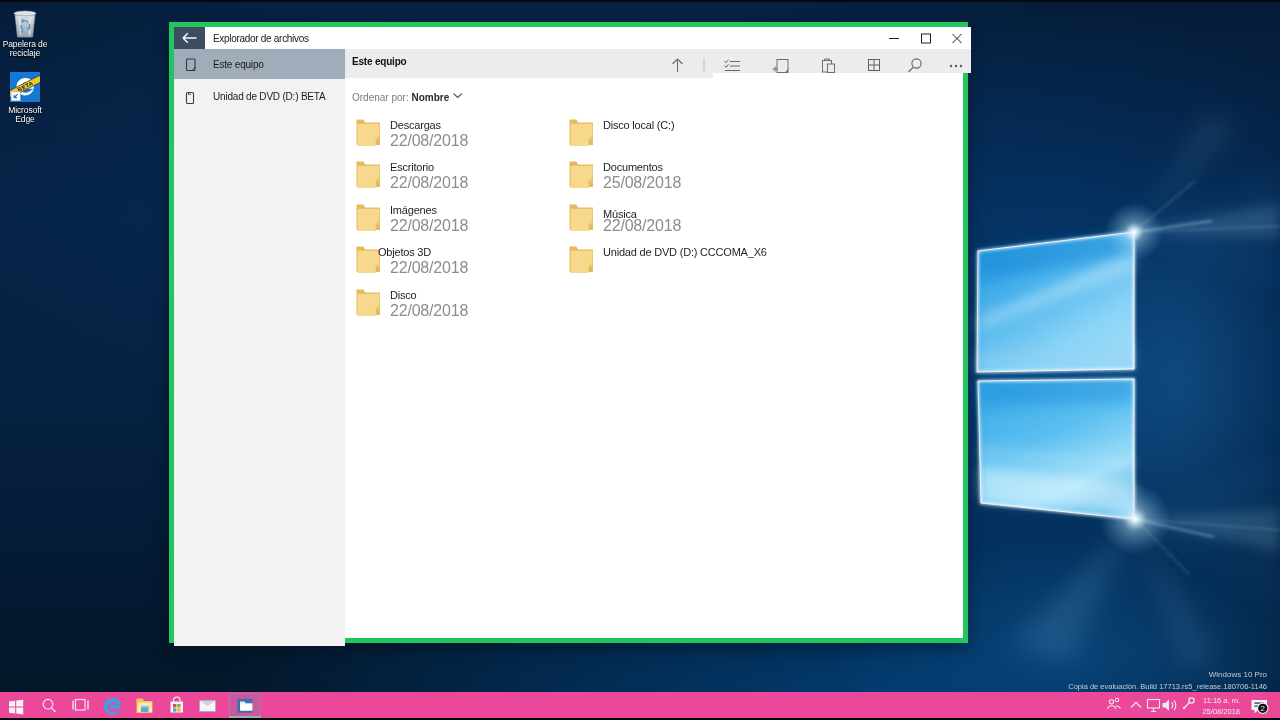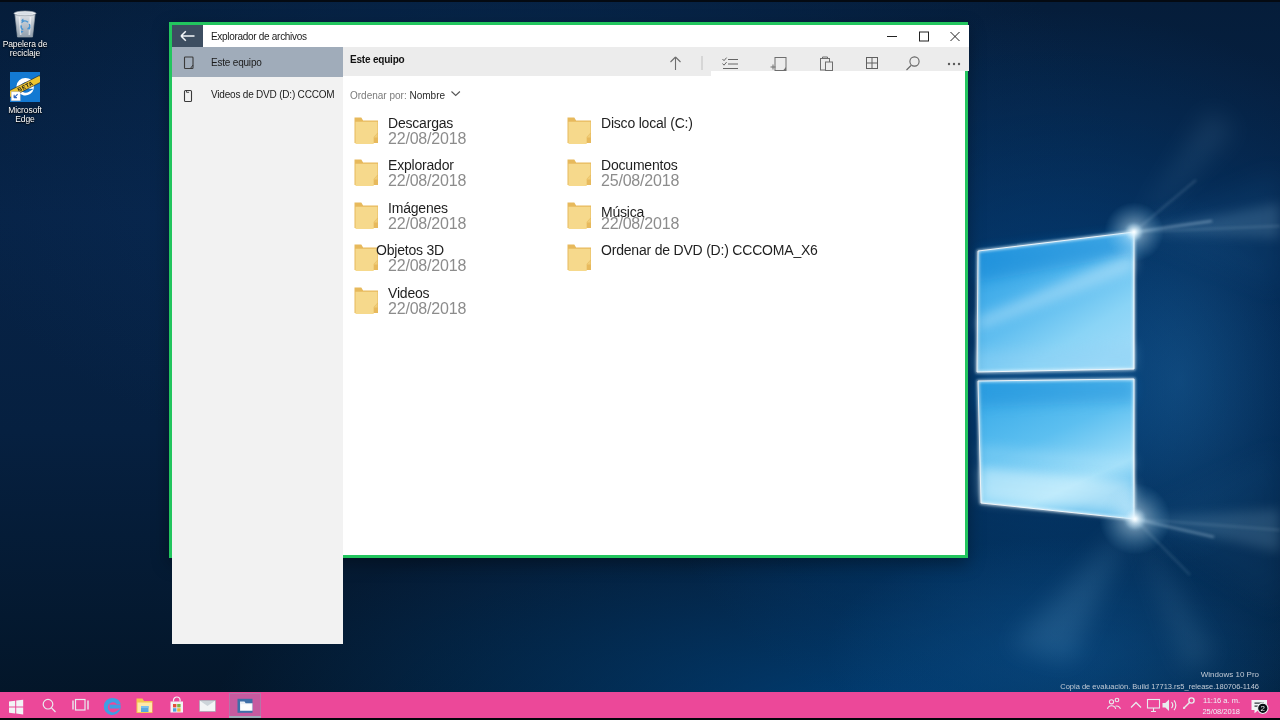--- a/index.html
+++ b/index.html
@@ -6,30 +6,30 @@
 .abs{position:absolute}
 #wall{left:0;top:0;width:1280px;height:720px;background:
  radial-gradient(560px 500px at 1056px 385px, rgba(0,84,158,0.60), rgba(0,62,120,0.30) 50%, rgba(0,0,0,0) 75%),
  radial-gradient(850px 460px at 530px 170px, rgba(10,52,102,0.50), rgba(0,0,0,0) 70%),
  radial-gradient(820px 260px at 870px 710px, rgba(0,84,158,0.62), rgba(0,0,0,0) 80%),
  radial-gradient(320px 150px at 1065px 650px, rgba(45,135,205,0.33), rgba(0,0,0,0) 75%),
  linear-gradient(180deg,#051d3a 0%,#072347 30%,#062040 60%,#031527 100%)}
 #walltop{left:0;top:0;width:1280px;height:2px;background:#040a12}
 .dlabel{color:#fff;font-size:8.5px;line-height:8.5px;letter-spacing:-0.1px;text-align:center;
  text-shadow:0 1px 1px rgba(0,0,0,0.85),0 0 2px rgba(0,0,0,0.7)}
-#win{left:169px;top:22px;width:799px;height:536px;background:#fff;border:3px solid #22c55e;
+#win{left:169px;top:22px;width:799px;height:621px;background:#fff;border:5px solid #22c55e;
  box-shadow:0 6px 16px rgba(0,0,0,0.35)}
 #wtitle{left:39px;top:5.5px;font-size:10px;letter-spacing:-0.3px;color:#1a1a1a}
 .navtext{font-size:10px;letter-spacing:-0.2px;color:#1b1b1b}
 #htitle{left:7px;top:7px;font-size:10px;letter-spacing:-0.2px;font-weight:bold;color:#111}
 #ordenar{left:178px;top:64.5px;font-size:10px;color:#7b7b7b}
-#ordenar b{color:#2b2b2b;font-weight:normal}
-.fname{font-size:14px;letter-spacing:-0.2px;color:#1f1f1f;line-height:11px}
+#ordenar b{color:#2b2b2b;font-weight:bold}
+.fname{font-size:11px;letter-spacing:-0.2px;color:#1f1f1f;line-height:11px}
 .fdate{font-size:16px;letter-spacing:-0.2px;color:#8c8c8c;line-height:10px}
-.wm{right:21px;text-align:right;color:#c3cbd6;font-size:7.5px;line-height:7.5px}
+.wm{right:13px;text-align:right;color:#c3cbd6;font-size:7.5px;line-height:7.5px}
 #taskbar{left:0;top:692px;width:1280px;height:36px;background:#ec4899}
 #tbblack{left:0;top:718px;width:1280px;height:2px;background:#04060a}
 .clock{color:#eef2f7;font-size:7.5px;line-height:7.5px;text-align:right}
 </style></head><body>
 <div class="abs" id="wall"></div>
 <div class="abs" id="walltop"></div>
 <svg class="abs" width="1280" height="720" style="left:0;top:0">
 <defs>
 <linearGradient id="pane1" x1="0" y1="0" x2="0.7" y2="1">
  <stop offset="0" stop-color="#1e96e0"></stop>
@@ -150,21 +150,21 @@
  <div class="abs" style="left:0;top:0;width:171px;height:30px;background:#a0acba"></div>
  <svg class="abs" style="left:11px;top:9px" width="16" height="15">
   <rect x="1.5" y="1" width="8.5" height="11.5" rx="0.8" fill="none" stroke="#3a3a3a" stroke-width="1.1"></rect>
   <path d="M10,9 l-2.6,3.5" stroke="#3a3a3a" stroke-width="1" fill="none"></path>
  </svg>
  <div class="abs navtext" style="left:39px;top:10px">Este equipo</div>
  <svg class="abs" style="left:11px;top:42px" width="16" height="16">
   <rect x="1.5" y="1.5" width="7" height="11" rx="1.1" fill="none" stroke="#3a3a3a" stroke-width="1.1"></rect>
   <path d="M3.5,1.5 v1.8 h2.6" stroke="#3a3a3a" stroke-width="0.9" fill="none"></path>
  </svg>
- <div class="abs navtext" style="left:39px;top:42px;width:131px;white-space:nowrap;overflow:hidden">Videos de DVD (D:) CCCOM</div>
+ <div class="abs navtext" style="left:39px;top:42px;width:131px;white-space:nowrap;overflow:hidden">Unidad de DVD (D:) BETA</div>
 </div>
 <div class="abs" style="left:171px;top:22px;width:368px;height:29px;background:#ececec">
  <div class="abs" id="htitle">Este equipo</div>
 </div>
 <div class="abs" style="left:539px;top:22px;width:258px;height:24px;background:#ececec"></div>
 <svg class="abs" style="left:490px;top:26px" width="300" height="22">
 <g stroke="#6e6e6e" stroke-width="1.1" fill="none">
  <path d="M13.5,19 v-13 M13.5,6 l-5,5 M13.5,6 l5,5"></path>
 </g>
 <path d="M40,5 v14" stroke="#c0c0c0" stroke-width="1"></path>
@@ -204,42 +204,42 @@
       <path d="M1.5,5.8 h22 v11 l-3.8,4.3 v6.9 h-18.2 z" fill="#f6d98c"></path>
       <path d="M23.5,17.2 l-3.8,4.3 h3.8 z" fill="#f0cd78"></path>
     </svg>
     <div class="abs fname" style="left:216px;top:93.0px;white-space:nowrap">Descargas</div>
     <div class="abs fdate" style="left:216px;top:109.0px">22/08/2018</div>
     <svg class="abs" style="left:182px;top:133.4px" width="24" height="28">
       <path d="M0.5,1.5 h6.8 l1.8,3 h14.9 v22.5 h-23.5 z" fill="#e7b95c"></path>
       <path d="M1.5,5.8 h22 v11 l-3.8,4.3 v6.9 h-18.2 z" fill="#f6d98c"></path>
       <path d="M23.5,17.2 l-3.8,4.3 h3.8 z" fill="#f0cd78"></path>
     </svg>
-    <div class="abs fname" style="left:216px;top:135.4px;white-space:nowrap">Explorador</div>
+    <div class="abs fname" style="left:216px;top:135.4px;white-space:nowrap">Escritorio</div>
     <div class="abs fdate" style="left:216px;top:151.4px">22/08/2018</div>
     <svg class="abs" style="left:182px;top:175.8px" width="24" height="28">
       <path d="M0.5,1.5 h6.8 l1.8,3 h14.9 v22.5 h-23.5 z" fill="#e7b95c"></path>
       <path d="M1.5,5.8 h22 v11 l-3.8,4.3 v6.9 h-18.2 z" fill="#f6d98c"></path>
       <path d="M23.5,17.2 l-3.8,4.3 h3.8 z" fill="#f0cd78"></path>
     </svg>
     <div class="abs fname" style="left:216px;top:177.8px;white-space:nowrap">Imágenes</div>
     <div class="abs fdate" style="left:216px;top:193.8px">22/08/2018</div>
     <svg class="abs" style="left:182px;top:218.2px" width="24" height="28">
       <path d="M0.5,1.5 h6.8 l1.8,3 h14.9 v22.5 h-23.5 z" fill="#e7b95c"></path>
       <path d="M1.5,5.8 h22 v11 l-3.8,4.3 v6.9 h-18.2 z" fill="#f6d98c"></path>
       <path d="M23.5,17.2 l-3.8,4.3 h3.8 z" fill="#f0cd78"></path>
     </svg>
     <div class="abs fname" style="left:204px;top:220.2px;white-space:nowrap">Objetos 3D</div>
     <div class="abs fdate" style="left:216px;top:236.2px">22/08/2018</div>
     <svg class="abs" style="left:182px;top:260.6px" width="24" height="28">
       <path d="M0.5,1.5 h6.8 l1.8,3 h14.9 v22.5 h-23.5 z" fill="#e7b95c"></path>
       <path d="M1.5,5.8 h22 v11 l-3.8,4.3 v6.9 h-18.2 z" fill="#f6d98c"></path>
       <path d="M23.5,17.2 l-3.8,4.3 h3.8 z" fill="#f0cd78"></path>
     </svg>
-    <div class="abs fname" style="left:216px;top:262.6px;white-space:nowrap">Videos</div>
+    <div class="abs fname" style="left:216px;top:262.6px;white-space:nowrap">Disco</div>
     <div class="abs fdate" style="left:216px;top:278.6px">22/08/2018</div>
     <svg class="abs" style="left:395px;top:91px" width="24" height="28">
       <path d="M0.5,1.5 h6.8 l1.8,3 h14.9 v22.5 h-23.5 z" fill="#e7b95c"></path>
       <path d="M1.5,5.8 h22 v11 l-3.8,4.3 v6.9 h-18.2 z" fill="#f6d98c"></path>
       <path d="M23.5,17.2 l-3.8,4.3 h3.8 z" fill="#f0cd78"></path>
     </svg>
     <div class="abs fname" style="left:429px;top:93.0px;white-space:nowrap">Disco local (C:)</div>
     <svg class="abs" style="left:395px;top:133.4px" width="24" height="28">
       <path d="M0.5,1.5 h6.8 l1.8,3 h14.9 v22.5 h-23.5 z" fill="#e7b95c"></path>
       <path d="M1.5,5.8 h22 v11 l-3.8,4.3 v6.9 h-18.2 z" fill="#f6d98c"></path>
@@ -252,21 +252,21 @@
       <path d="M1.5,5.8 h22 v11 l-3.8,4.3 v6.9 h-18.2 z" fill="#f6d98c"></path>
       <path d="M23.5,17.2 l-3.8,4.3 h3.8 z" fill="#f0cd78"></path>
     </svg>
     <div class="abs fname" style="left:429px;top:182px;white-space:nowrap">Música</div>
     <div class="abs fdate" style="left:429px;top:193.8px">22/08/2018</div>
     <svg class="abs" style="left:395px;top:218.2px" width="24" height="28">
       <path d="M0.5,1.5 h6.8 l1.8,3 h14.9 v22.5 h-23.5 z" fill="#e7b95c"></path>
       <path d="M1.5,5.8 h22 v11 l-3.8,4.3 v6.9 h-18.2 z" fill="#f6d98c"></path>
       <path d="M23.5,17.2 l-3.8,4.3 h3.8 z" fill="#f0cd78"></path>
     </svg>
-    <div class="abs fname" style="left:429px;top:220.2px;white-space:nowrap">Ordenar de DVD (D:) CCCOMA_X6</div>
+    <div class="abs fname" style="left:429px;top:220.2px;white-space:nowrap">Unidad de DVD (D:) CCCOMA_X6</div>
   </div>
 <div class="abs wm" style="top:671px;font-size:8px">Windows 10 Pro</div>
 <div class="abs wm" style="top:683px">Copia de evaluación. Build 17713.rs5_release.180706-1146</div>
 <div class="abs" id="taskbar">
 <div class="abs" style="left:229px;top:1px;width:32px;height:24px;background:rgba(104,138,176,0.28);border:1px solid rgba(150,165,185,0.35)"></div>
 <div class="abs" style="left:229px;top:24px;width:32px;height:2px;background:#9fabb8"></div>
 <svg class="abs" width="1280" height="28" style="left:0;top:0">
 <g fill="#f2f4f6">
  <polygon points="9,701.5 15.2,700.7 15.2,706.6 9,706.6" transform="translate(0,-692)"></polygon>
  <polygon points="16.2,700.6 23.2,699.7 23.2,706.6 16.2,706.6" transform="translate(0,-692)"></polygon>

